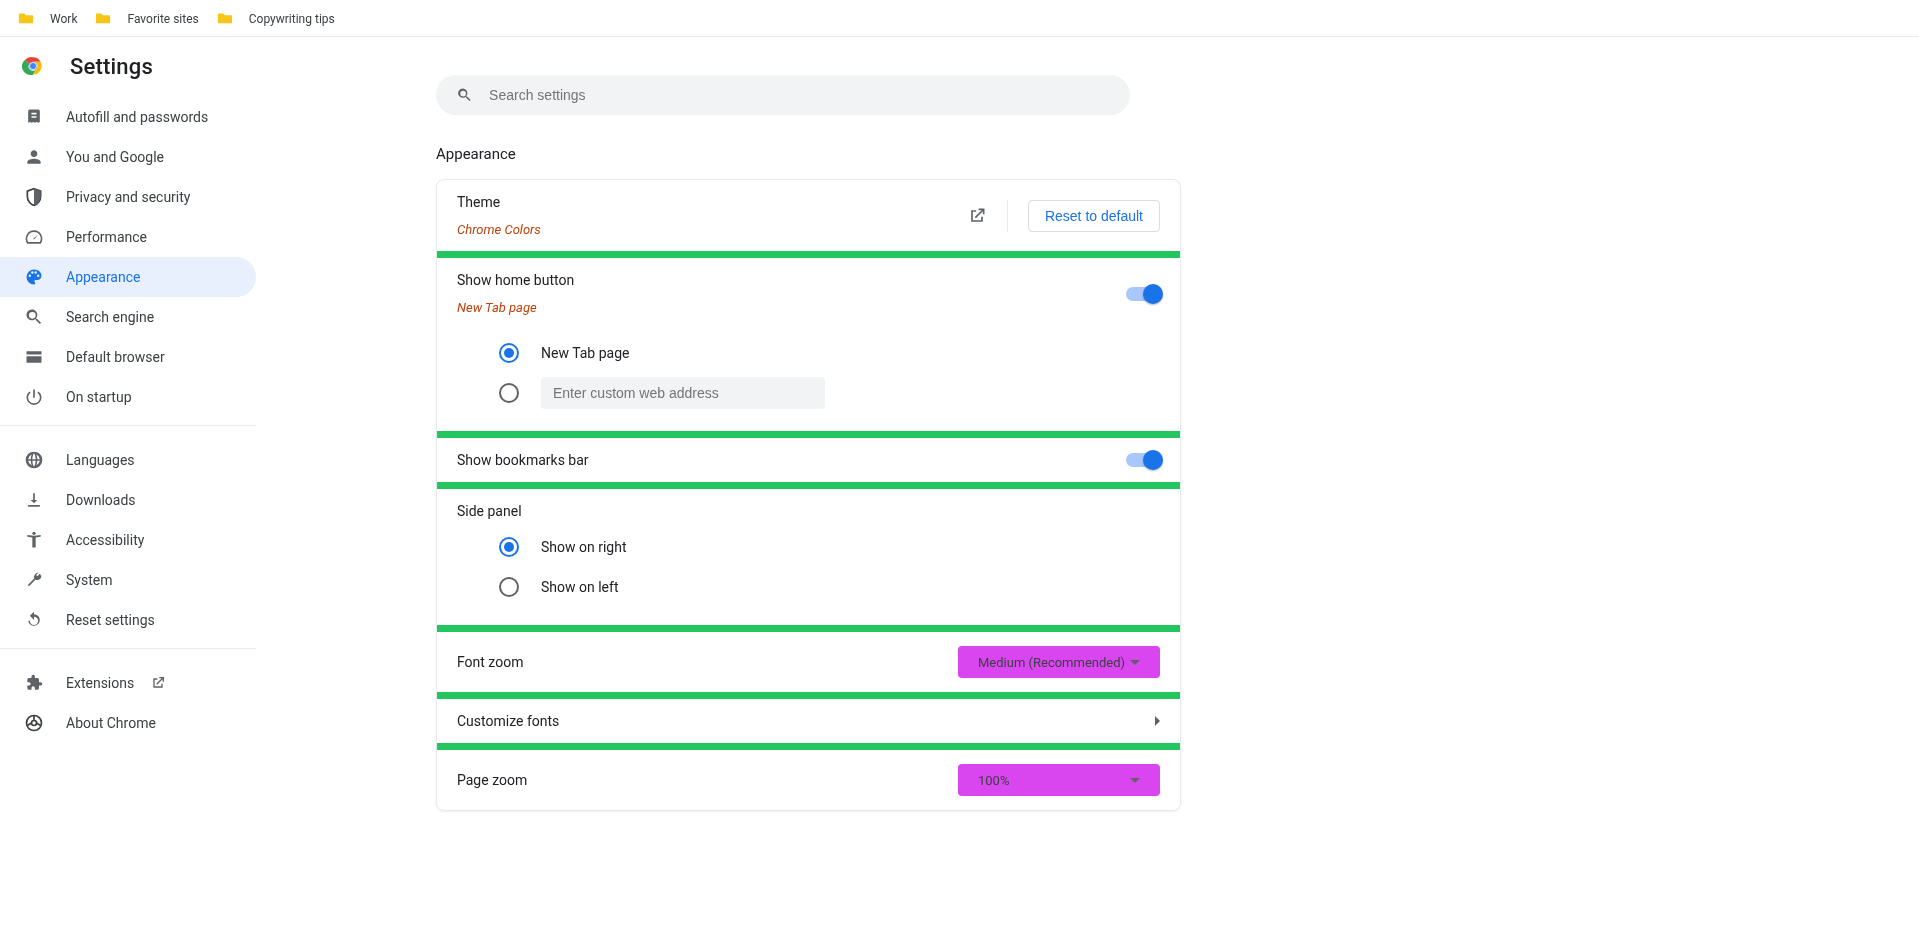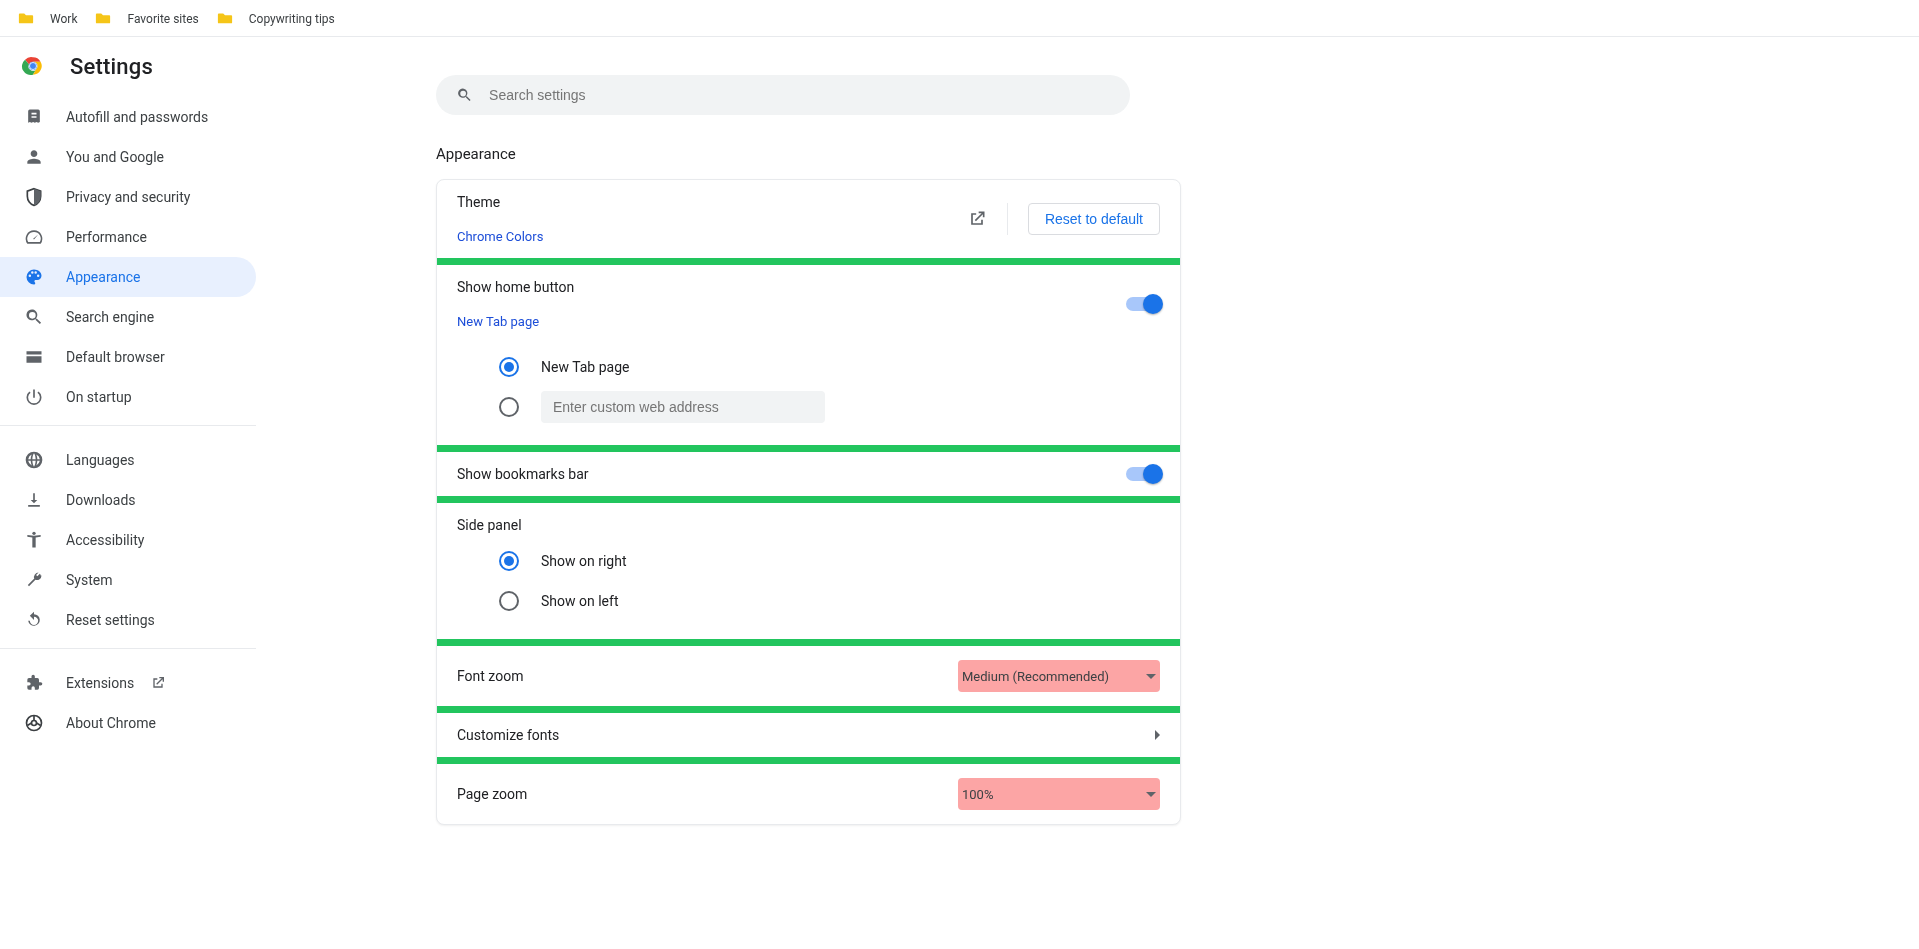--- a/index.html
+++ b/index.html
@@ -131,21 +131,21 @@
   .row {
     display: flex;
     align-items: center;
     padding: 14px 20px;
     gap: 12px;
   }
   .row + .row.bordered,
   .bordered { border-top: 7px solid #22c55e; }
   .row-labels { flex: 1; }
   .row-title { font-size: 14px; color: #202124; }
-  .row-sub { font-size: 13px; color: #1d4ed8; margin-top: 19px; }
+  .row-sub { font-size: 13px; color: #c2410c; margin-top: 12px; font-style: italic; }
   .open-new { width: 20px; height: 20px; fill: #5f6368; cursor:pointer; }
   .vdiv { width: 1px; height: 32px; background: #e8eaed; margin: 0 8px; }
   .reset-btn {
     border: 1px solid #dadce0;
     background: #fff;
     color: #1a73e8;
     font-size: 14px;
     font-weight: 500;
     padding: 7px 16px;
     border-radius: 4px;
@@ -198,28 +198,28 @@
     border: none;
     border-radius: 4px;
     height: 32px;
     padding: 0 12px;
     font-size: 14px;
     color: #5f6368;
     width: 284px;
     outline: none;
   }
   .select-box {
-    background: #fca5a5;
+    background: #d946ef;
     border-radius: 4px;
     height: 32px;
     min-width: 202px;
     display: flex;
     align-items: center;
     justify-content: space-between;
-    padding: 0 4px;
+    padding: 0 20px;
     font-size: 13px;
     color: #3c4043;
     cursor: pointer;
   }
   .arrow-down {
     width: 0; height: 0;
     border-left: 5px solid transparent;
     border-right: 5px solid transparent;
     border-top: 5px solid #5f6368;
   }

